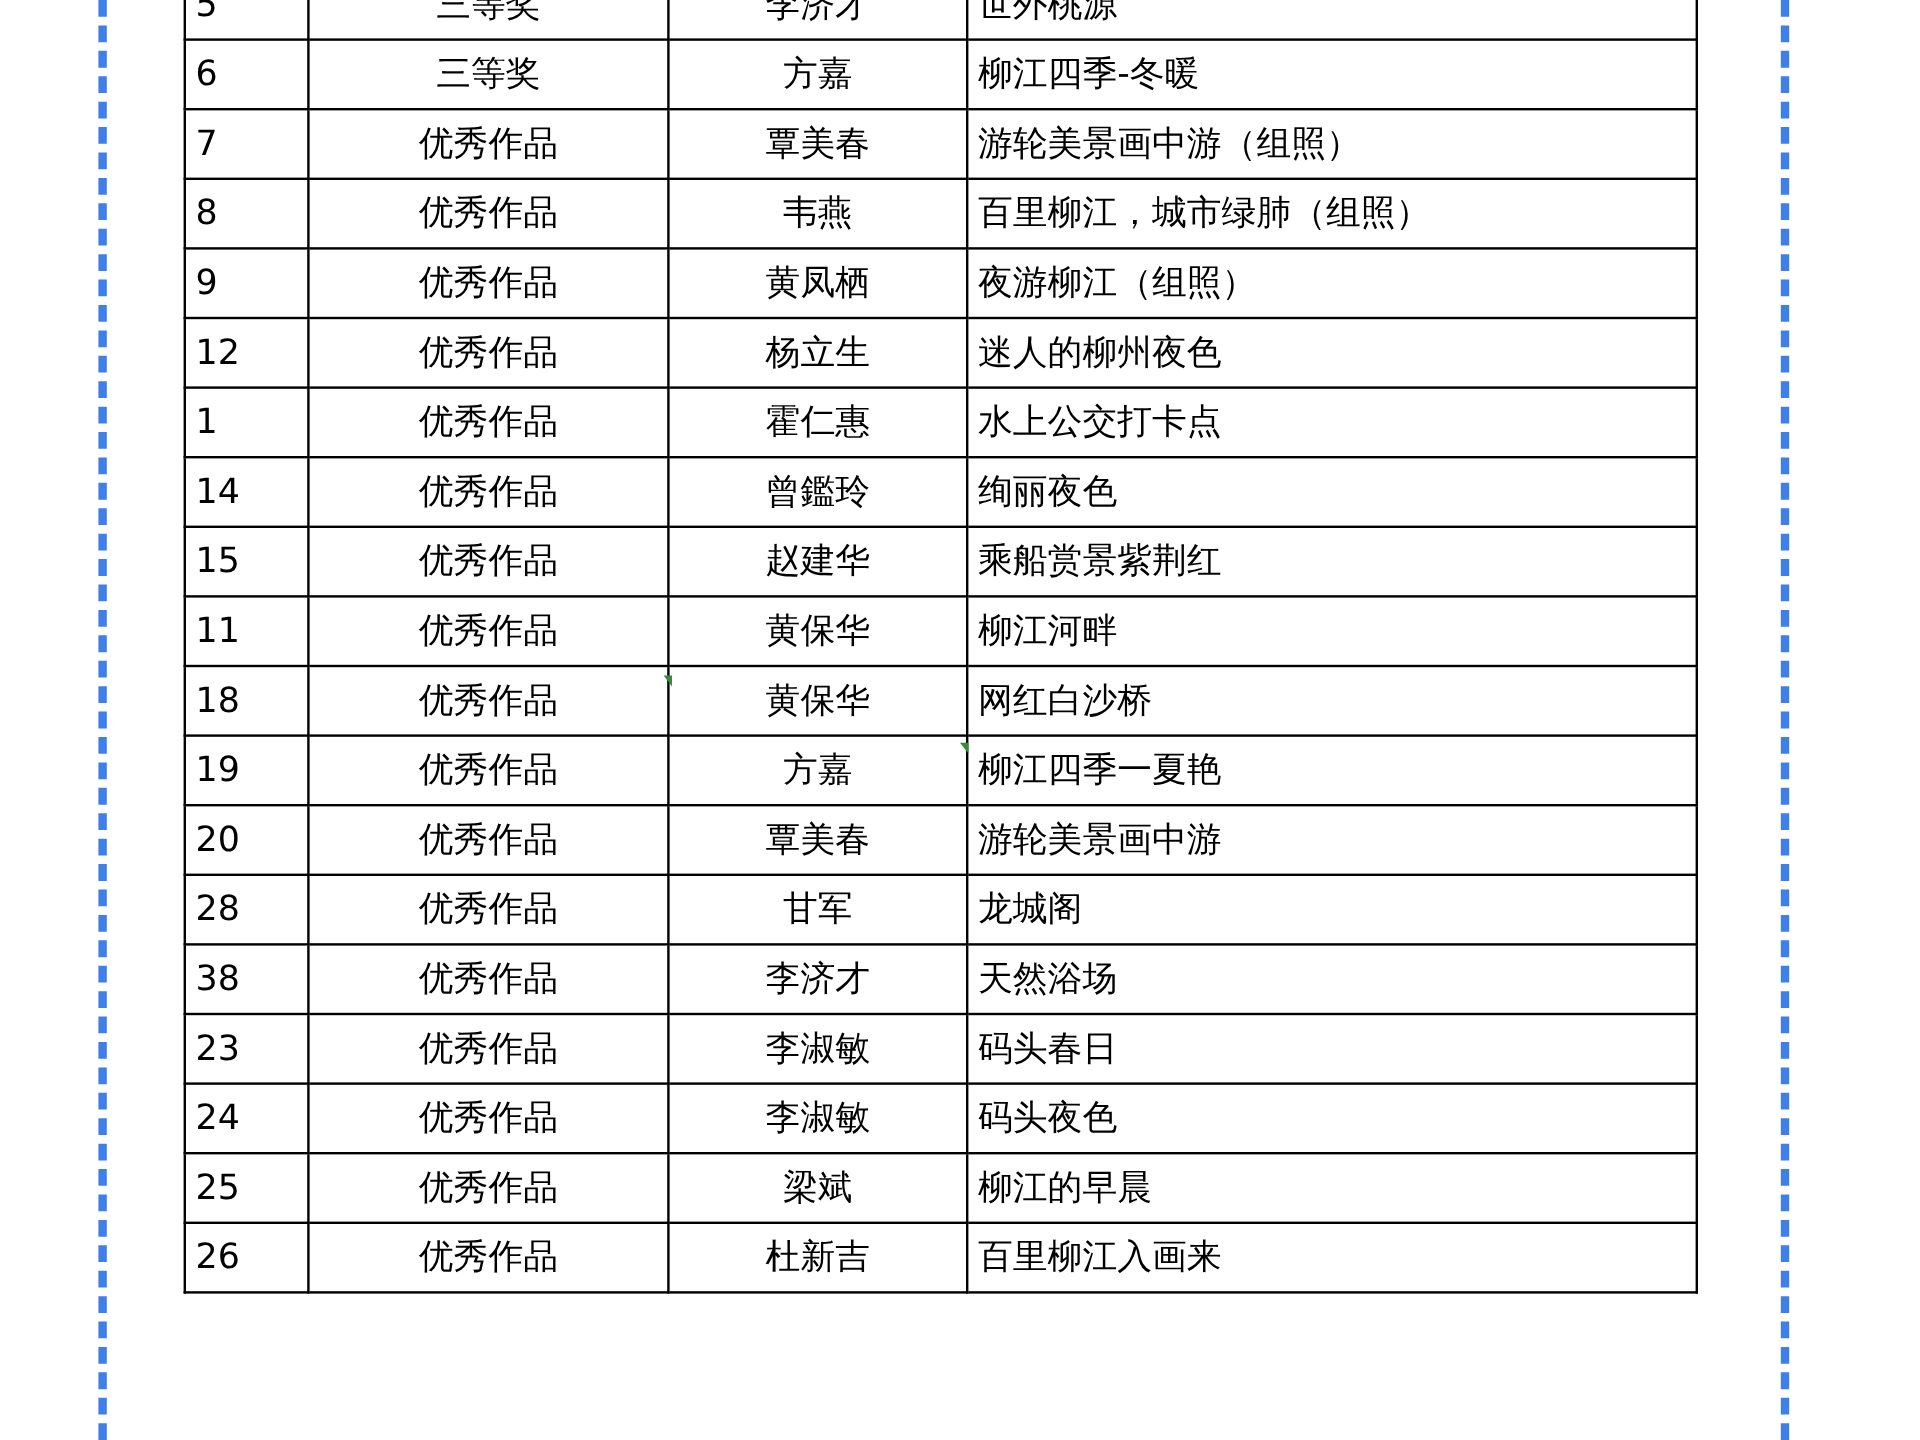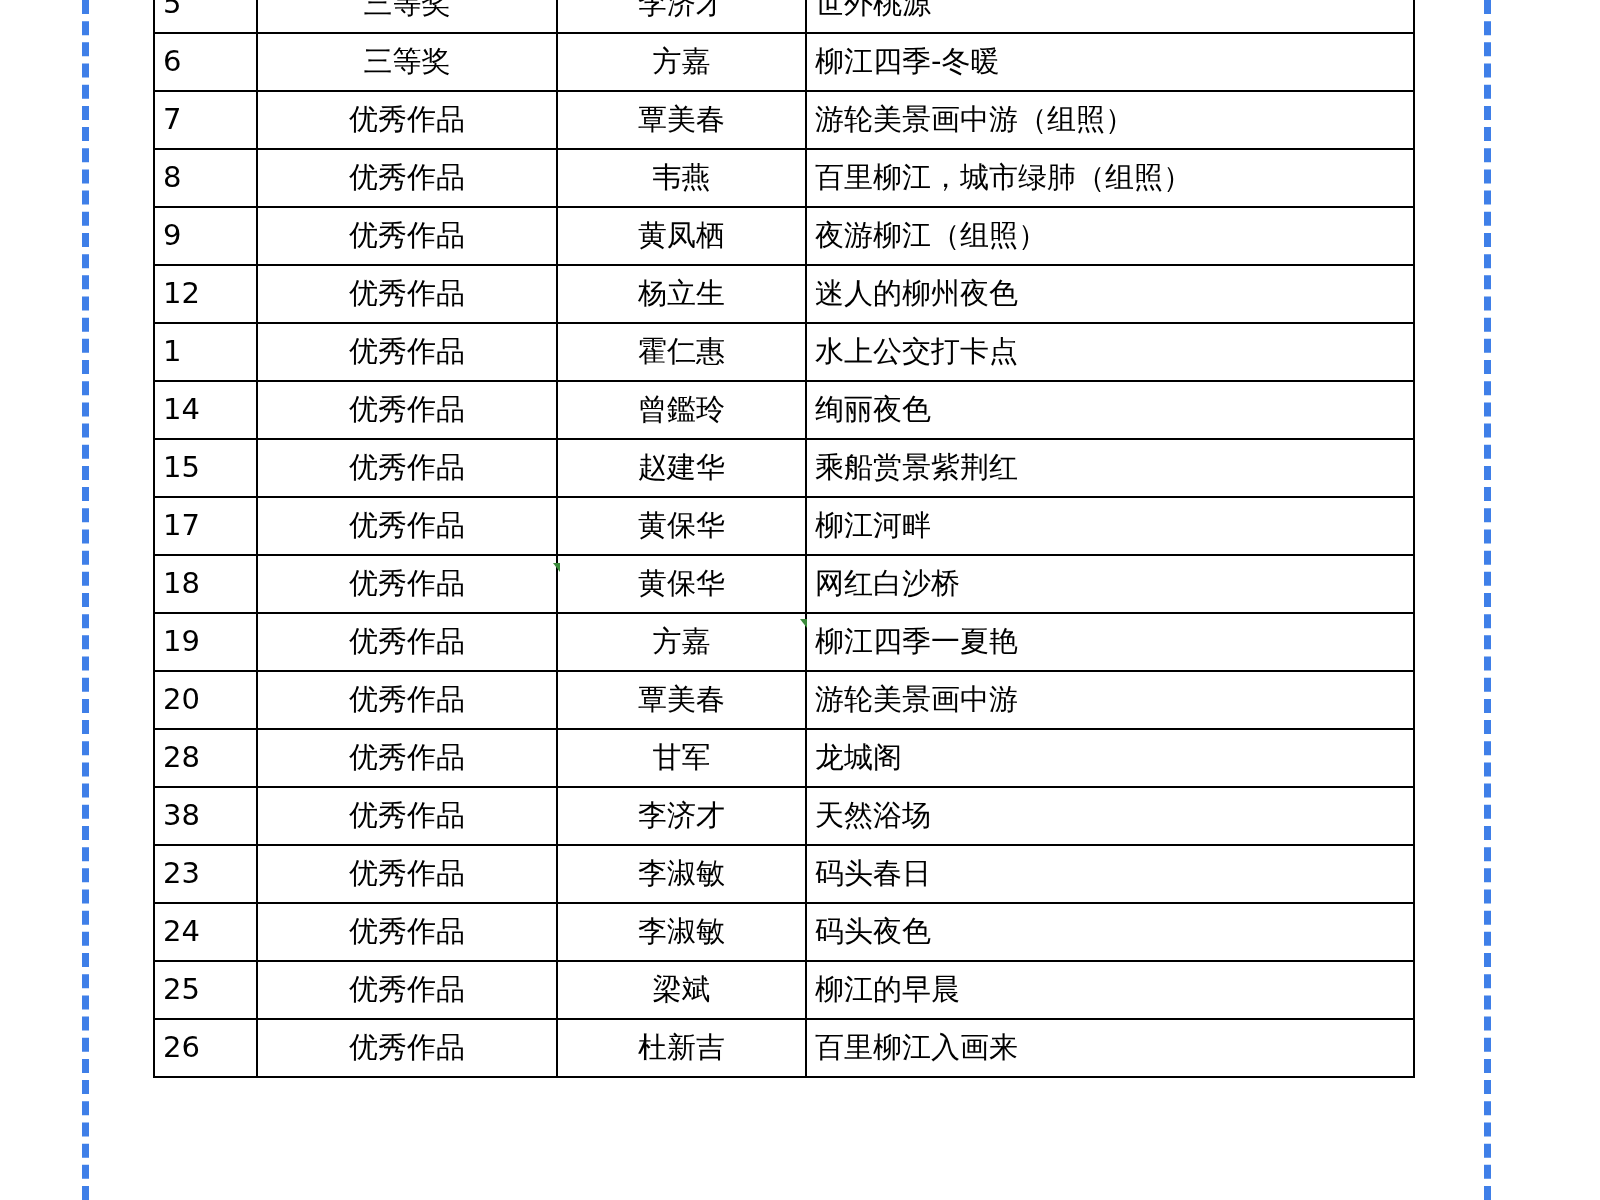--- a/index.html
+++ b/index.html
@@ -142,21 +142,21 @@
             <td class="cell-author">曾鑑玲</td>
             <td class="cell-title">绚丽夜色</td>
           </tr>
           <tr>
             <td class="cell-no">15</td>
             <td class="cell-award">优秀作品</td>
             <td class="cell-author">赵建华</td>
             <td class="cell-title">乘船赏景紫荆红</td>
           </tr>
           <tr>
-            <td class="cell-no">17</td>
+            <td class="cell-no">11</td>
             <td class="cell-award">优秀作品</td>
             <td class="cell-author">黄保华</td>
             <td class="cell-title">柳江河畔</td>
           </tr>
           <tr>
             <td class="cell-no">18</td>
             <td class="cell-award">优秀作品</td>
             <td class="cell-author">黄保华</td>
             <td class="cell-title">网红白沙桥</td>
           </tr>

